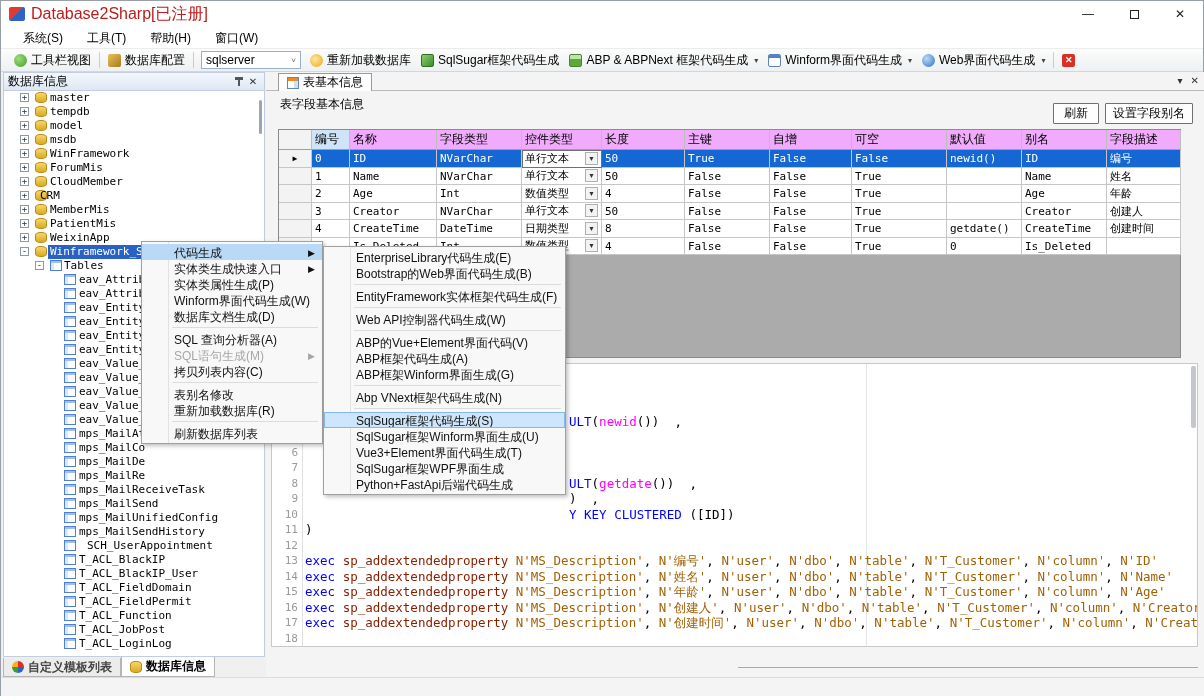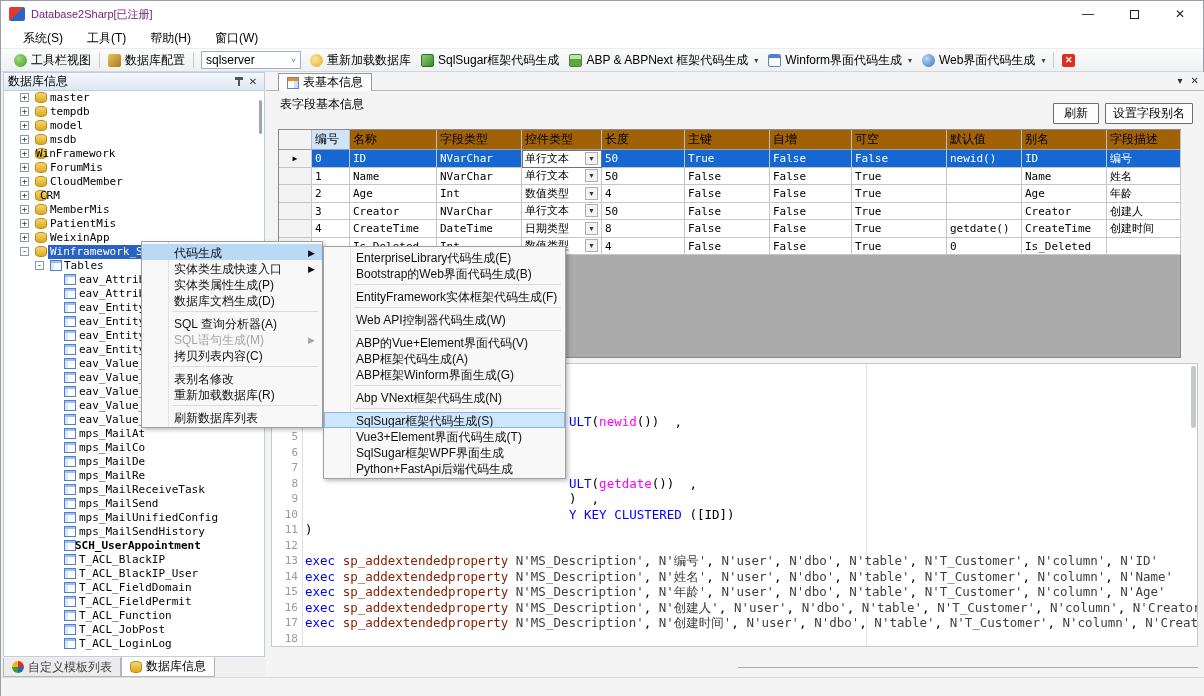--- a/index.html
+++ b/index.html
@@ -3,21 +3,21 @@
 <meta charset="utf-8">
 <style>
   * { margin:0; padding:0; box-sizing:border-box; }
   html,body { width:1204px; height:696px; overflow:hidden; }
   body { font-family:"Liberation Sans", sans-serif; font-size:12px; color:#000; background:#f0f0f0; }
   .app { position:relative; width:1204px; height:696px; background:#f0f0f0; border:1px solid #999fa6; }
 
   
   .titlebar { position:absolute; left:0; top:0; width:100%; height:26px; background:#ffffff; display:flex; align-items:center; }
   .app-icon { width:16px; height:14px; margin:0 6px 0 8px; background:linear-gradient(135deg,#e23a2e 0 50%,#2b63c6 50% 100%); border-radius:2px; }
-  .title-text { font-size:11px; color:#701a75; }
+  .title-text { font-size:16px; color:#b91c1c; }
   .win-controls { position:absolute; right:0; top:0; height:26px; display:flex; }
   .win-btn { width:46px; height:26px; display:flex; align-items:center; justify-content:center; color:#222; font-size:12px; }
   .win-btn .maxbox { width:9px; height:9px; border:1px solid #222; }
 
   
   .menubar { position:absolute; left:0; top:26px; width:100%; height:22px; background:#ffffff; display:flex; align-items:center; padding-left:10px; border-bottom:1px solid #ececec; }
   .menu-top-item { padding:0 12px; height:22px; line-height:22px; }
 
   
   .toolbar { position:absolute; left:0; top:48px; width:100%; height:23px; background:linear-gradient(#fcfcfc,#eef0f2); border-bottom:1px solid #d4d7da; display:flex; align-items:center; padding-left:8px; white-space:nowrap; }
@@ -53,21 +53,21 @@
   .expander { position:absolute; top:2px; width:9px; height:9px; background:#fff; border:1px solid #8a99a8; font-size:9px; line-height:7px; text-align:center; color:#333; }
   .node-icon { position:absolute; top:1px; width:12px; height:11px; }
   .icon-db { background:linear-gradient(#f6d96a,#daa821); border:1px solid #b88a18; border-radius:45%/30%; }
   .icon-table { background:#fff; border:1px solid #4f7fd0; box-shadow:inset 0 2px 0 #9ec1ea, inset 3px 0 0 #dbe8f7; }
   .tree-label { position:absolute; top:0; }
   .tree-label.selected { background:#2a62c4; color:#fff; padding:0 2px; }
   .tree-scroll { position:absolute; right:1px; top:8px; width:3px; height:34px; background:#9aa6b4; border-radius:2px; }
 
   
   .bottom-tabs { position:absolute; left:2px; top:585px; width:262px; height:20px; display:flex; align-items:flex-end; background:#f0f0f0; }
-  .btab { display:flex; align-items:center; gap:4px; height:19px; padding:0 8px; border:1px solid #b5b5b5; border-top:none; background:#ececec; color:#444; }
+  .btab { display:flex; align-items:center; gap:4px; height:19px; padding:0 8px; border:1px solid #b5b5b5; border-top:none; background:#ececec; color:#444;font-weight:bold; }
   .btab.active { background:#fdfdfd; height:20px; color:#000; }
   .btab-icon { width:12px; height:12px; }
   .i-pinwheel { border-radius:50%; background:conic-gradient(#d93025 0 25%, #2b63c6 25% 50%, #3f9c2f 50% 75%, #f2b418 75%); }
   .i-db-small { background:linear-gradient(#f6d96a,#daa821); border:1px solid #b88a18; border-radius:45%/30%; }
 
   
   .right-area { position:absolute; left:265px; top:0; width:939px; height:605px; background:#f4f4f4; }
   .doc-tabstrip { position:absolute; left:0; top:0; width:939px; height:19px; border-bottom:1px solid #b9b9b9; }
   .doc-tab { position:absolute; left:12px; top:1px; height:18px; background:#fdfdfd; border:1px solid #9a9a9a; border-bottom:none; display:flex; align-items:center; gap:4px; padding:0 8px; }
   .doc-tab-icon { width:12px; height:12px; background:#fff; border:1px solid #5b87c5; box-shadow:inset 0 3px 0 #e78c2a, inset -4px 0 0 #cfe0f4; }
@@ -75,38 +75,38 @@
 
   .section-label { position:absolute; left:14px; top:24px; font-size:12px; color:#000; }
   .btn { position:absolute; height:21px; background:#fdfdfd; border:1px solid #707070; text-align:center; line-height:19px; font-size:12px; border-radius:1px; }
   .btn-refresh { left:787px; top:31px; width:46px; }
   .btn-alias { left:839px; top:31px; width:88px; }
 
   
   .grid { position:absolute; left:12px; top:57px; width:903px; border:1px solid #8a8a8a; background:#ababab; }
   .grid-header, .grid-row { display:flex; }
   .gcell { flex:none; border-right:1px solid #c6c6c6; border-bottom:1px solid #c6c6c6; padding:0 3px; overflow:hidden; white-space:nowrap; }
-  .grid-header .gcell { height:20px; line-height:19px; background:#a16207; border-right:1px solid #bdbdbd; border-bottom:1px solid #9f9f9f; font-size:12px; }
+  .grid-header .gcell { height:20px; line-height:19px; background:#f0abfc; border-right:1px solid #bdbdbd; border-bottom:1px solid #9f9f9f; font-size:12px; }
   .grid-header .gcell.sorted { background:#cfe4f7; }
   .grid-row .gcell { height:17.5px; line-height:17px; background:#fff; font-family:"DejaVu Sans Mono", monospace; font-size:11px; }
   .grid-row.selected .gcell { background:#1568d4; color:#fff; }
   .gcell.indicator { background:#f3f3f3 !important; color:#000 !important; text-align:center; font-size:8px; line-height:17px; }
   .combo-cell { display:flex; justify-content:space-between; align-items:center; font-family:"Liberation Sans", sans-serif !important; }
   .combo-cell .cc-arrow { width:13px; height:13px; background:#f3f3f3; border:1px solid #b0b0b0; color:#333; font-size:7px; line-height:11px; text-align:center; flex:none; }
   .grid-row.selected .combo-cell { background:#fff !important; color:#000 !important; outline:1px solid #707070; outline-offset:-1px; }
   .grid-filler { height:102px; background:#ababab; }
 
   
   .sql-editor { position:absolute; left:5px; top:291px; width:927px; height:284px; background:#fff; border:1px solid #c8c8c8; overflow:hidden; }
   .gutter { position:absolute; left:0; top:3px; width:26px; text-align:right; font-family:"DejaVu Sans Mono", monospace; font-size:11px; color:#9a9a9a; }
   .gutter div { height:15.5px; line-height:15.5px; }
   .gutter-line { position:absolute; left:30px; top:0; width:1px; height:100%; background:#e0e0e0; }
   .guide-line { position:absolute; top:0; width:1px; height:100%; background:#e4e4e4; }
   .code-line { position:absolute; white-space:pre; font-family:"DejaVu Sans Mono", monospace; font-size:12.5px; line-height:15.5px; }
-  .kw { color:#0000ff; } .fn { color:#ff00ff; } .str { color:#404040; } .proc { color:#8b2000; } .pl { color:#000; }
+  .kw { color:#0000ff; } .fn { color:#ff00ff; } .str { color:#a16207; } .proc { color:#8b2000; } .pl { color:#000; }
   .editor-scroll { position:absolute; right:1px; top:2px; width:5px; height:62px; background:#c4c8cd; border-radius:2px; }
   .h-splitter { position:absolute; left:472px; top:595px; width:460px; height:1px; background:#a9a9a9; }
 
   
   .statusbar { position:absolute; left:0; top:676px; width:1204px; height:20px; background:#f4f4f4; border-top:1px solid #dcdcdc; }
 
   
   .ctx-menu { position:absolute; background:#f8f8f8; border:1px solid #a0a0a0; box-shadow:2px 2px 4px rgba(0,0,0,.25); padding:2px 0; z-index:50; }
   .ctx-menu .gutter-strip { position:absolute; left:26px; top:0; width:1px; height:100%; background:#e2e2e2; }
   .mitem { position:relative; height:16px; line-height:19px; padding-left:32px; padding-right:18px; white-space:nowrap; color:#111; }
@@ -212,21 +212,21 @@
             <span class="tree-label" style="left: 46px;">model</span>
           </div>
           <div class="tree-row">
             <span class="expander" style="left: 16px;">+</span>
             <span class="node-icon icon-db" style="left: 31px;"></span>
             <span class="tree-label" style="left: 46px;">msdb</span>
           </div>
           <div class="tree-row">
             <span class="expander" style="left: 16px;">+</span>
             <span class="node-icon icon-db" style="left: 31px;"></span>
-            <span class="tree-label" style="left: 32px;">WinFramework</span>
+            <span class="tree-label" style="left: 46px;">WinFramework</span>
           </div>
           <div class="tree-row">
             <span class="expander" style="left: 16px;">+</span>
             <span class="node-icon icon-db" style="left: 31px;"></span>
             <span class="tree-label" style="left: 46px;">ForumMis</span>
           </div>
           <div class="tree-row">
             <span class="expander" style="left: 16px;">+</span>
             <span class="node-icon icon-db" style="left: 31px;"></span>
             <span class="tree-label" style="left: 46px;">CloudMember</span>
@@ -332,21 +332,21 @@
           <div class="tree-row">
             <span class="node-icon icon-table" style="left: 60px;"></span>
             <span class="tree-label" style="left: 75px;">mps_MailUnifiedConfig</span>
           </div>
           <div class="tree-row">
             <span class="node-icon icon-table" style="left: 60px;"></span>
             <span class="tree-label" style="left: 75px;">mps_MailSendHistory</span>
           </div>
           <div class="tree-row">
             <span class="node-icon icon-table" style="left: 60px;"></span>
-            <span class="tree-label" style="left: 71px; font-weight: bold;">SCH_UserAppointment</span>
+            <span class="tree-label" style="left: 83px;">SCH_UserAppointment</span>
           </div>
           <div class="tree-row">
             <span class="node-icon icon-table" style="left: 60px;"></span>
             <span class="tree-label" style="left: 75px;">T_ACL_BlackIP</span>
           </div>
           <div class="tree-row">
             <span class="node-icon icon-table" style="left: 60px;"></span>
             <span class="tree-label" style="left: 75px;">T_ACL_BlackIP_User</span>
           </div>
           <div class="tree-row">
@@ -558,20 +558,21 @@
     </div>
   </div>
 
   <div class="statusbar"></div>
 
   <div class="ctx-menu" style="left:140px; top:240px; width:182px;" id="ctxMenu">
     <div class="gutter-strip"></div>
   <div class="mitem hl">代码生成<span class="sub-arrow">▶</span></div>
       <div class="mitem">实体类生成快速入口<span class="sub-arrow">▶</span></div>
       <div class="mitem">实体类属性生成(P)</div>
+      <div class="mitem">Winform界面代码生成(W)</div>
       <div class="mitem">数据库文档生成(D)</div>
       <div class="msep"></div>
       <div class="mitem">SQL 查询分析器(A)</div>
       <div class="mitem disabled">SQL语句生成(M)<span class="sub-arrow">▶</span></div>
       <div class="mitem">拷贝列表内容(C)</div>
       <div class="msep"></div>
       <div class="mitem">表别名修改</div>
       <div class="mitem">重新加载数据库(R)</div>
       <div class="msep"></div>
       <div class="mitem">刷新数据库列表</div>
@@ -586,18 +587,19 @@
       <div class="msep"></div>
       <div class="mitem">Web API控制器代码生成(W)</div>
       <div class="msep"></div>
       <div class="mitem">ABP的Vue+Element界面代码(V)</div>
       <div class="mitem">ABP框架代码生成(A)</div>
       <div class="mitem">ABP框架Winform界面生成(G)</div>
       <div class="msep"></div>
       <div class="mitem">Abp VNext框架代码生成(N)</div>
       <div class="msep"></div>
       <div class="mitem hlbox">SqlSugar框架代码生成(S)</div>
+      <div class="mitem">SqlSugar框架Winform界面生成(U)</div>
       <div class="mitem">Vue3+Element界面代码生成(T)</div>
       <div class="mitem">SqlSugar框架WPF界面生成</div>
       <div class="mitem">Python+FastApi后端代码生成</div>
     </div>
 
 </div>
 
 </body></html>

